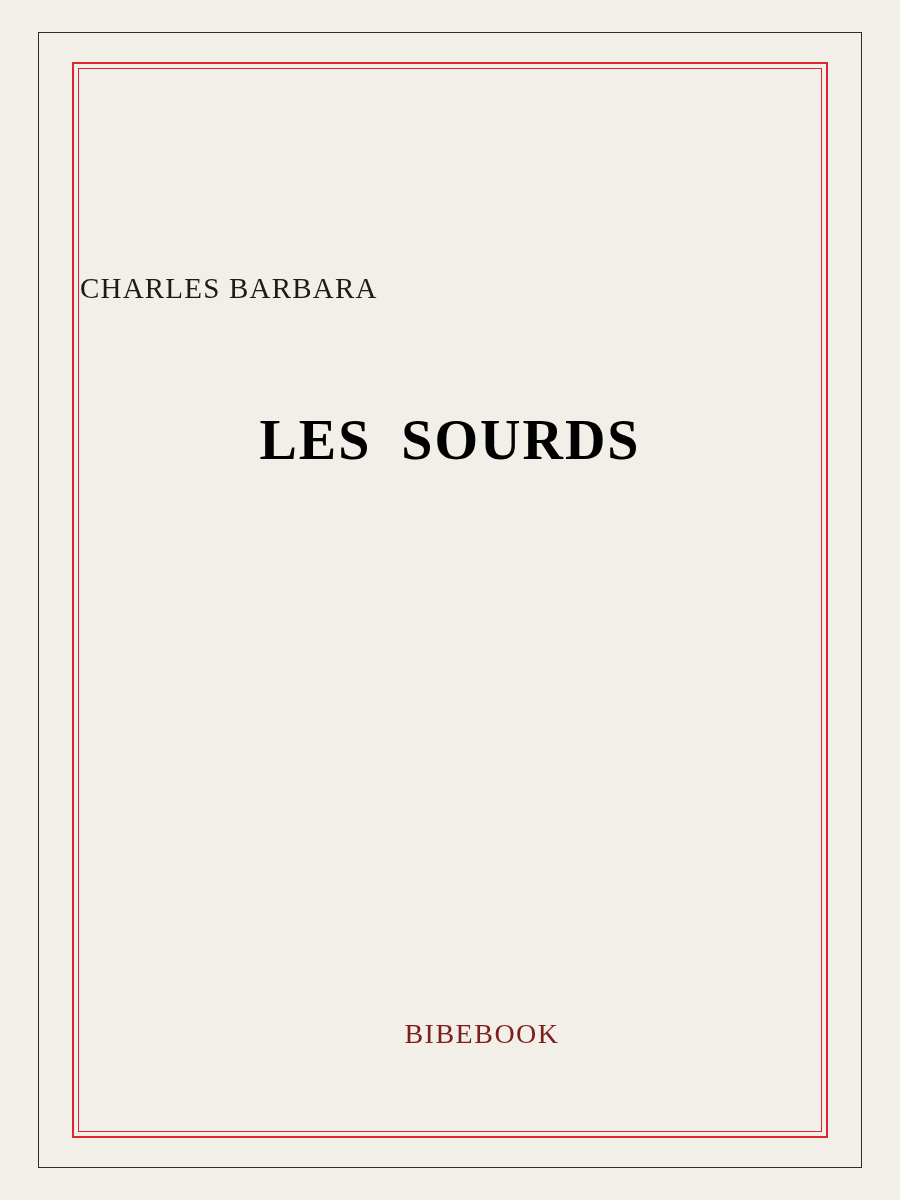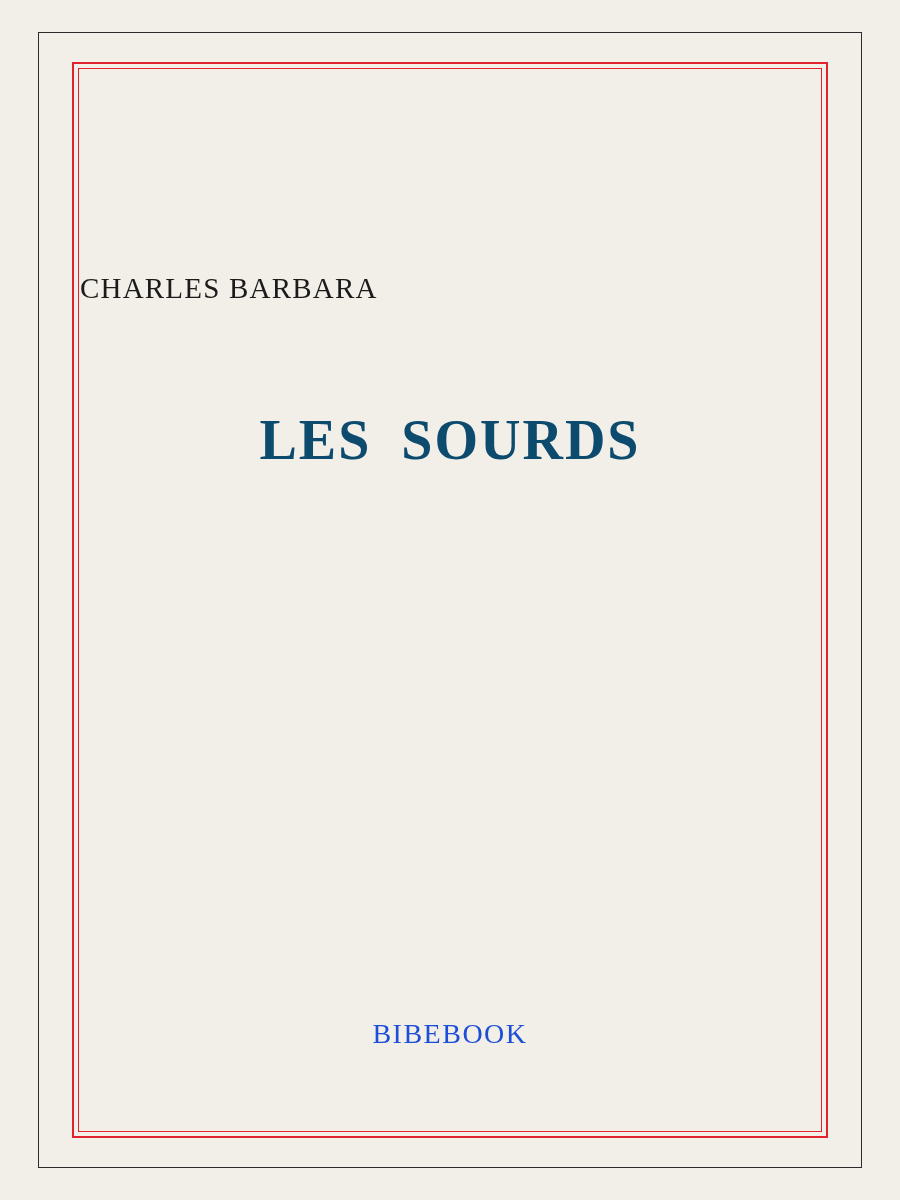--- a/index.html
+++ b/index.html
@@ -79,34 +79,35 @@
   .title {
     position: absolute;
     top: 338px;
     left: 0;
     width: 740px;
     text-align: center;
     font-family: "Liberation Serif", serif;
     font-size: 56px;
     font-weight: bold;
     letter-spacing: 2px;
-    color: #0c4a6e;
+    color: #000000;
     word-spacing: 14px;
   }
 
   .publisher {
     position: absolute;
     top: 948px;
     left: 0;
     width: 740px;
     text-align: center;
     font-family: "Liberation Serif", serif;
     font-size: 28px;
     letter-spacing: 1.5px;
-    color: #1d4ed8;
+    color: #7f1d1d;
+    padding-left: 32px;
   }
 </style>
 </head>
 <body>
 
 <div class="page">
 
   <div class="outer-frame"></div>
   <div class="red-frame-outer"></div>
   <div class="red-frame-inner"></div>

